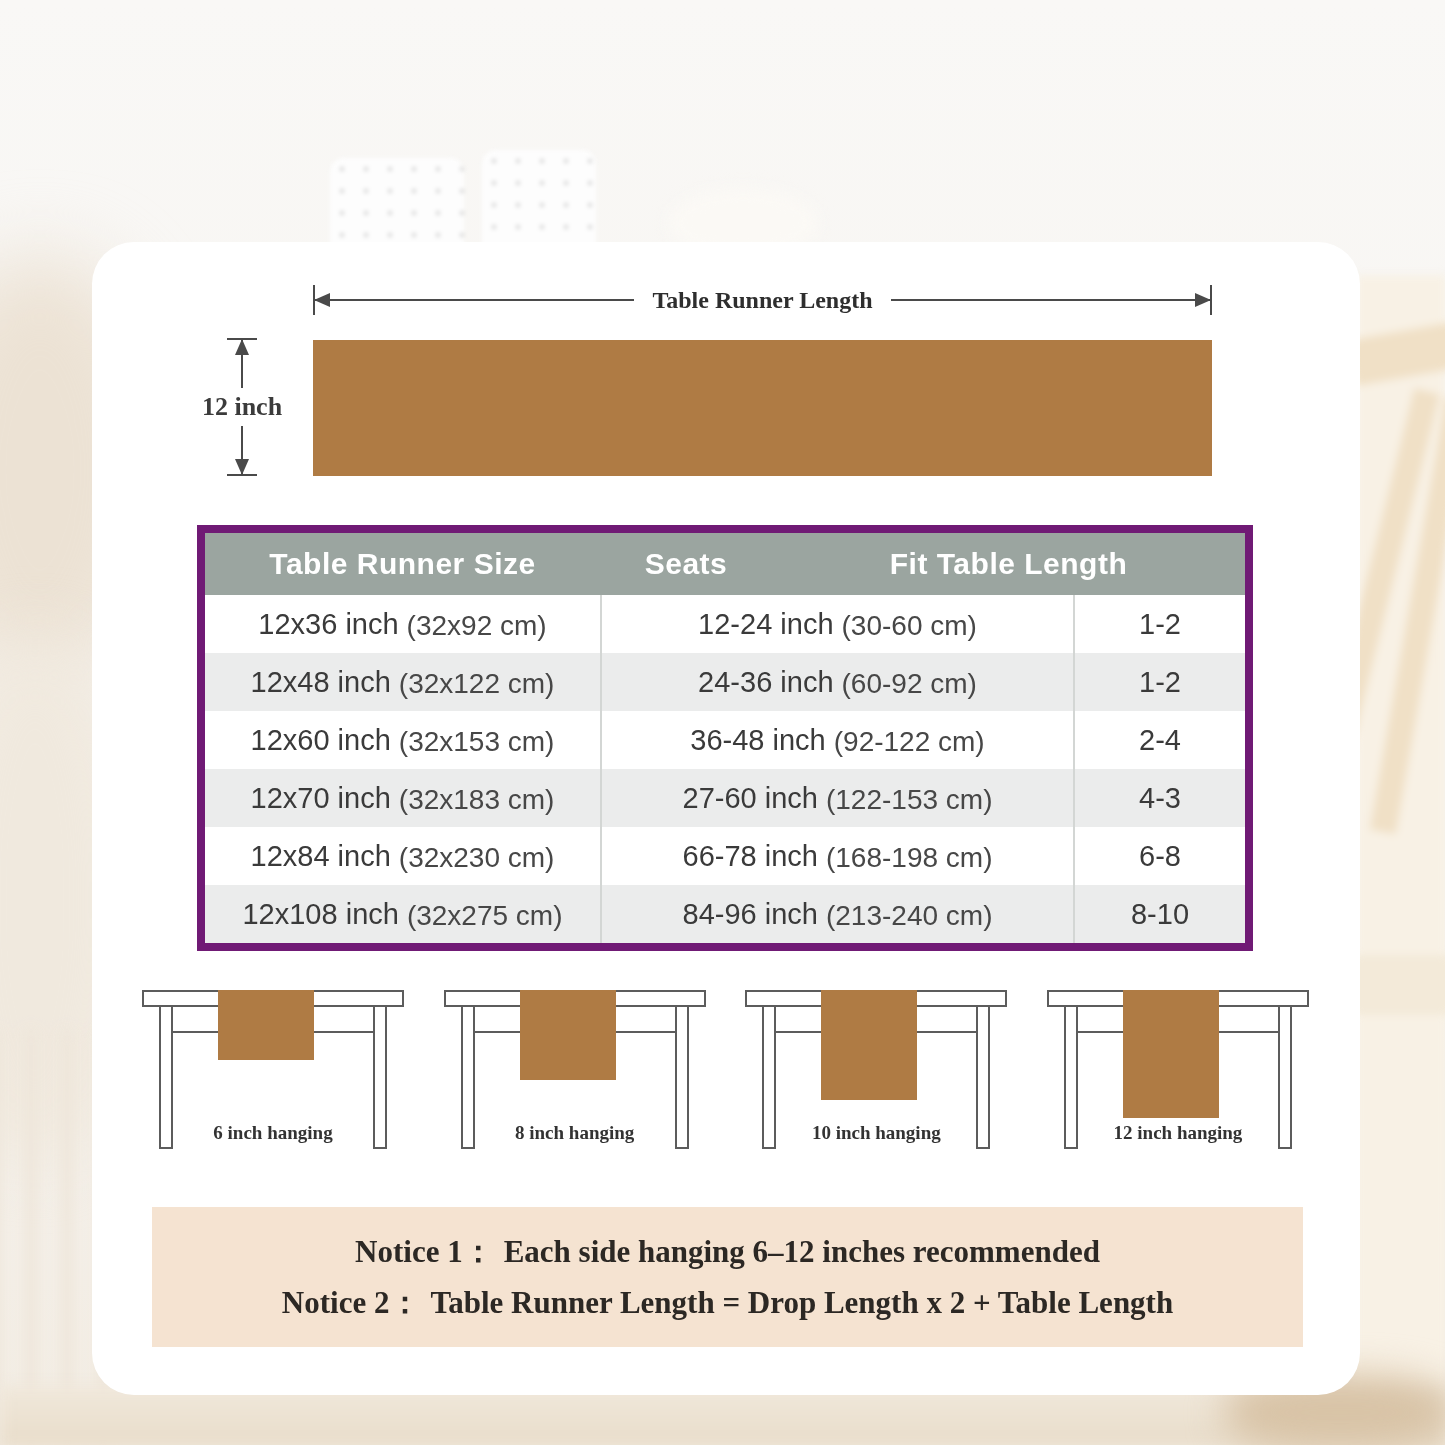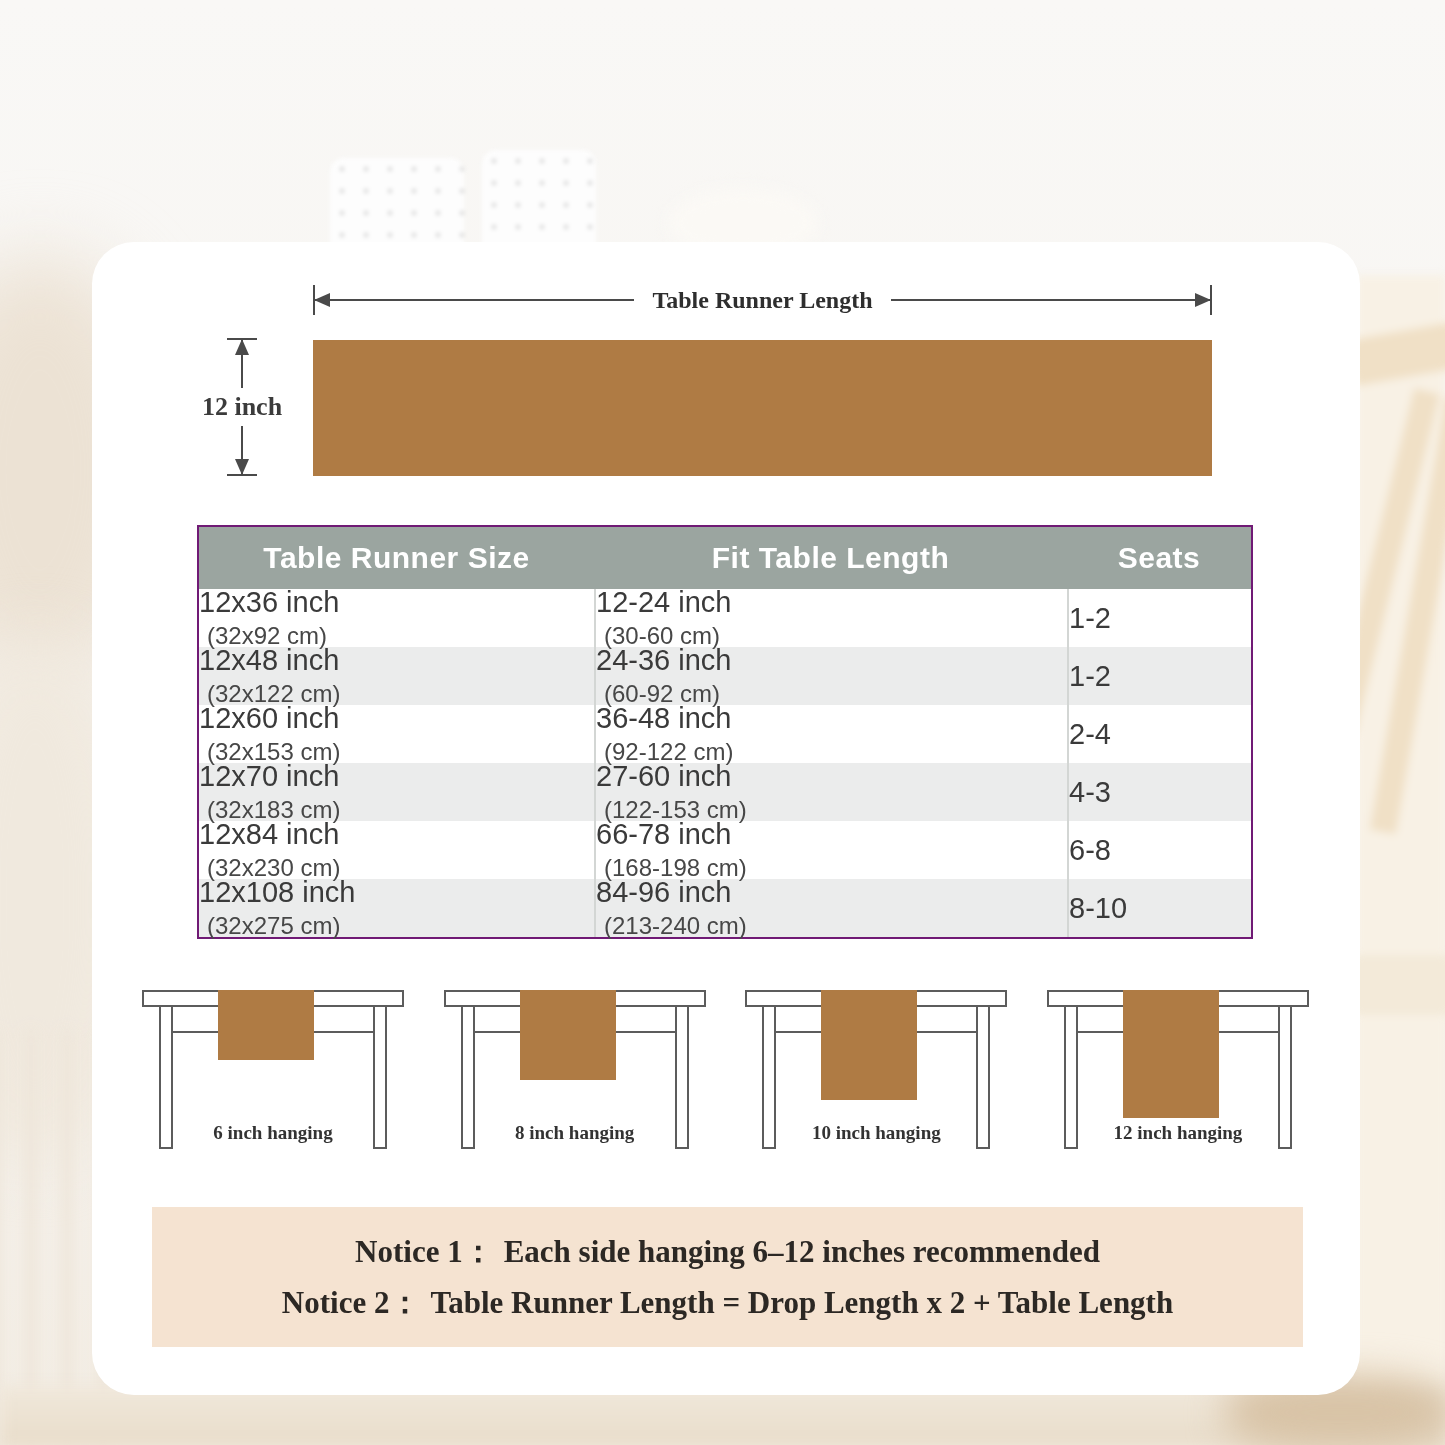--- a/index.html
+++ b/index.html
@@ -68,32 +68,32 @@
       border-left:7px solid transparent; border-right:7px solid transparent;
       border-bottom:16px solid #4a4a4a; }
   .v-seg.down::after { content:""; position:absolute; bottom:-1px; left:-6px;
       border-left:7px solid transparent; border-right:7px solid transparent;
       border-top:16px solid #4a4a4a; }
   .v-arrow-label { font-size:26px; font-weight:bold; color:#3b3b3b; margin:4px 0;
                    white-space:nowrap; }
 
   
   .size-table { position:absolute; left:105px; top:283px; width:1056px;
-                border:2px solid #701a75; box-sizing:border-box;
+                border:8px solid #701a75; box-sizing:border-box;
                 font-family:"Liberation Sans", sans-serif; }
   .st-header { display:flex; height:62px; background:#9ba5a0; }
   .hc { display:flex; align-items:center; justify-content:center; color:#ffffff;
         font-size:30px; font-weight:bold; letter-spacing:.5px; }
   .c1 { width:395px; } .c2 { width:473px; } .c3 { flex:1; }
   .st-row { display:flex; height:58px; }
   .st-row.alt { background:#ebecec; }
-  .bc { display:flex; justify-content:center; box-sizing:border-box;flex-direction:column; }
+  .bc { display:flex; align-items:center; justify-content:center; box-sizing:border-box; }
   .st-row .c2, .st-row .c3 { border-left:2px solid #d3d6d4; }
   .cell-main { font-size:29px; color:#3a3a3a; }
-  .cell-sub  { font-size:24px; color:#474747; margin-left:8px; padding-top:3px; }
+  .cell-sub  { font-size:28px; color:#474747; margin-left:8px; padding-top:3px; }
 
   
   .htables { position:absolute; left:50px; top:748px; width:1167px;
              display:flex; justify-content:space-between;gap:35px; }
   .htable { position:relative; width:262px; height:182px; }
   .board { position:absolute; left:0; top:0; width:262px; height:17px; background:#fff;
            border:2px solid #5c5c5c; box-sizing:border-box; }
   .leg { position:absolute; top:15px; width:14px; height:144px; background:#fff;
          border:2px solid #5c5c5c; box-sizing:border-box; }
   .leg.l { left:17px; } .leg.r { right:17px; }
@@ -147,22 +147,22 @@
       <div class="v-arrow-label">12 inch</div>
       <div class="v-seg down"></div>
       <div class="tick-h"></div>
     </div>
 
     <div class="runner-rect"></div>
 
     <div class="size-table">
       <div class="st-header">
         <div class="hc c1">Table Runner Size</div>
+        <div class="hc c3">Seats</div>
         <div class="hc c2">Fit Table Length</div>
-        <div class="hc c3">Seats</div>
       </div>
 
       <div class="st-row">
         <div class="bc c1">
             <span class="cell-main">12x36 inch</span>
             <span class="cell-sub">(32x92 cm)</span>
           </div>
         <div class="bc c2">
             <span class="cell-main">12-24 inch</span>
             <span class="cell-sub">(30-60 cm)</span>

